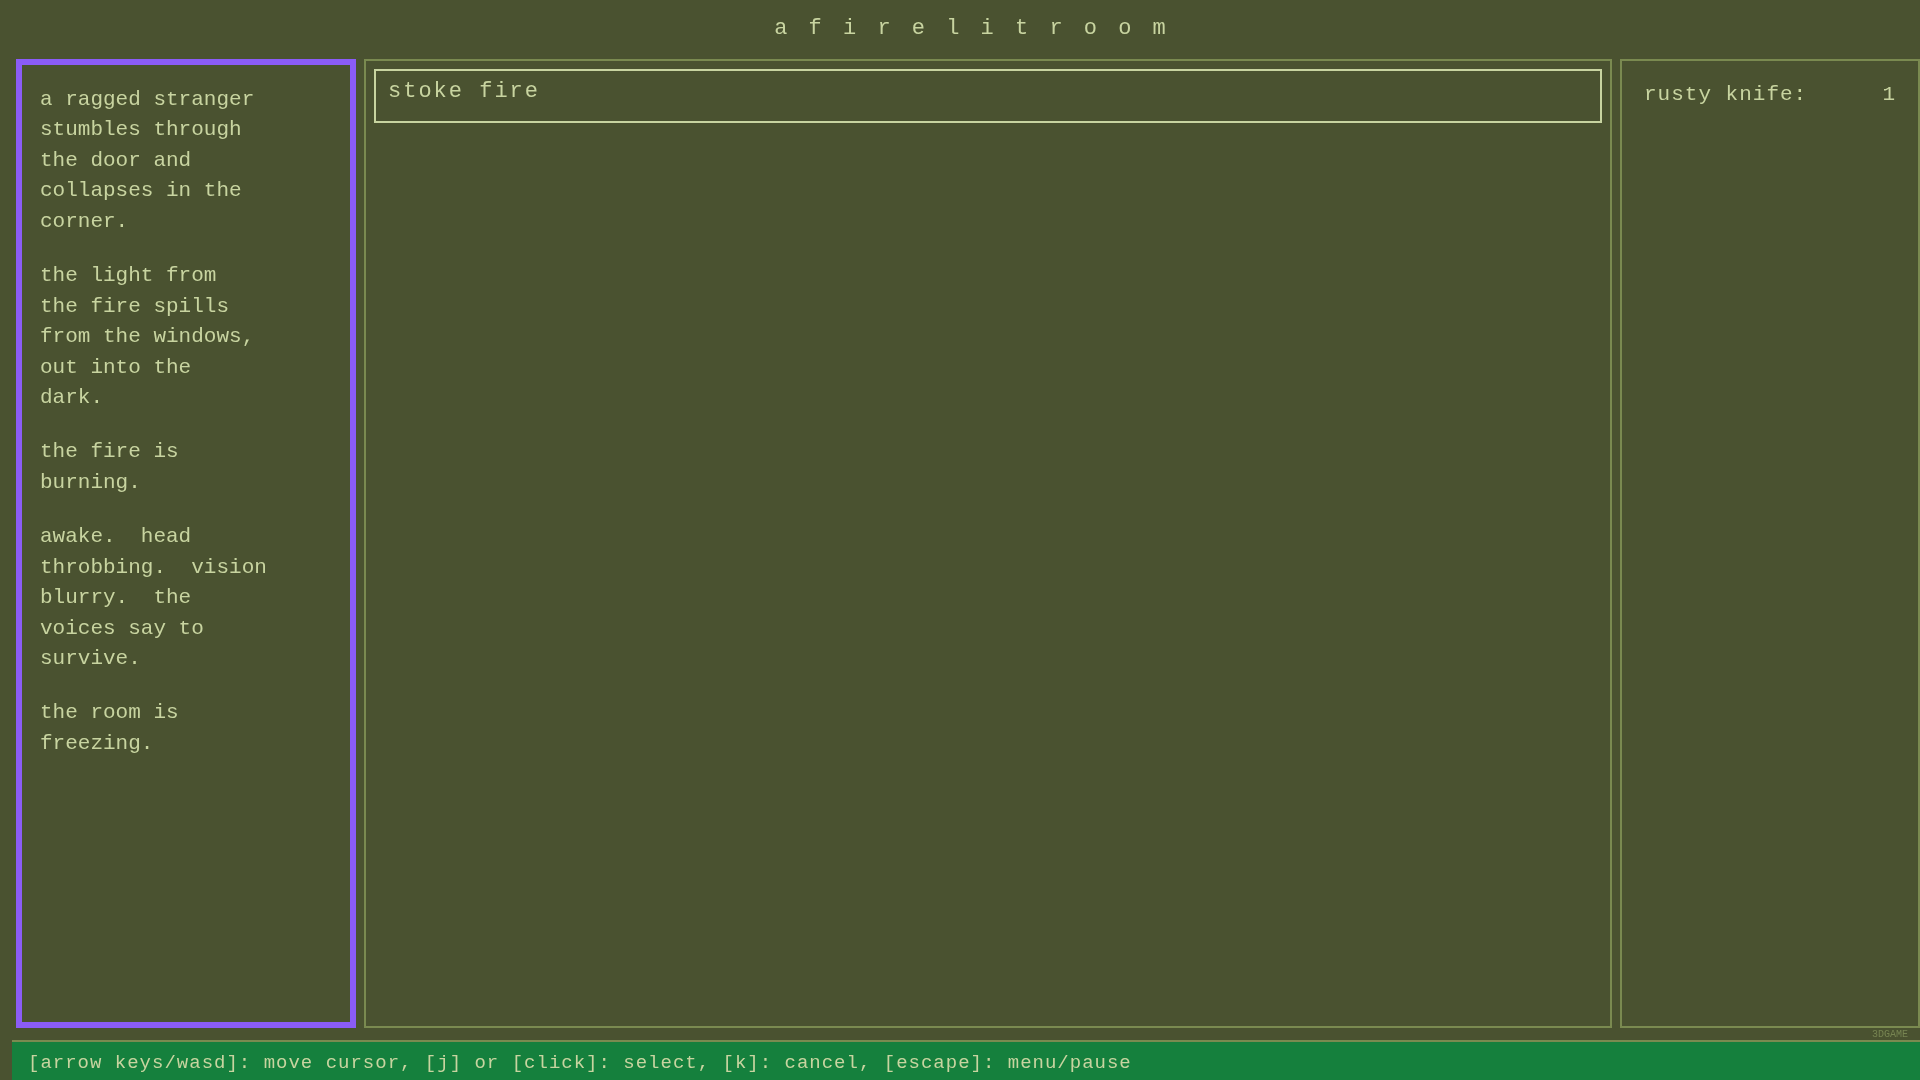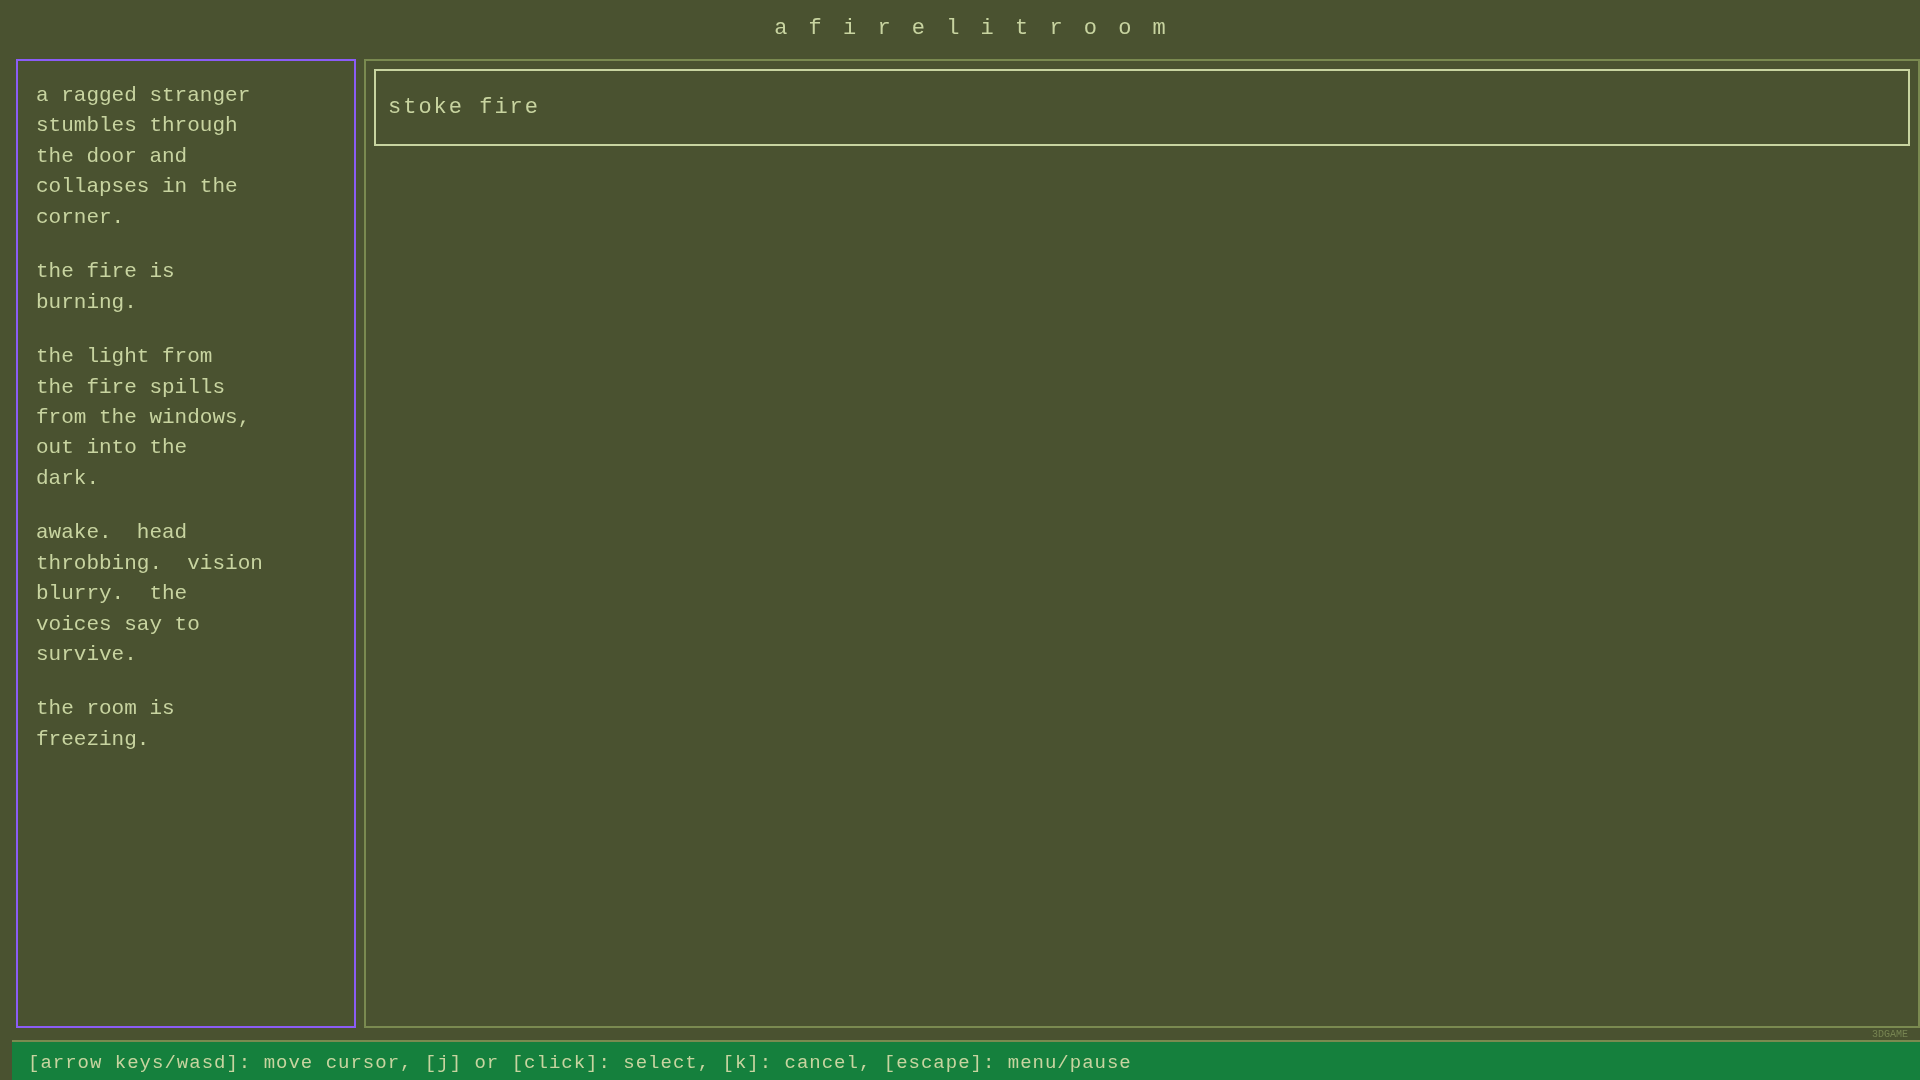--- a/index.html
+++ b/index.html
@@ -31,21 +31,21 @@
 
     #main-content {
       display: flex;
       flex: 1;
       overflow: hidden;
     }
 
     #left-panel {
       width: 340px;
       min-width: 340px;
-      border: 2px solid #8b5cf6;
+      border: 6px solid #8b5cf6;
       padding: 16px 14px;
       overflow-y: auto;
       background-color: #4a5230;
       line-height: 1.45;
     }
 
     #left-panel p {
       font-size: 21px;
       margin-bottom: 24px;
       white-space: pre-wrap;
@@ -55,21 +55,21 @@
       flex: 1;
       display: flex;
       flex-direction: column;
       border: 2px solid #7a8a50;
       background-color: #4a5230;
     }
 
     #command-box {
       border: 2px solid #c8d4a0;
       margin: 8px 8px 0 8px;
-      padding: 24px 12px;
+      padding: 8px 12px;
       font-size: 22px;
       font-family: 'Courier New', Courier, monospace;
       color: #c8d4a0;
       letter-spacing: 2px;
       background-color: #4a5230;
       min-height: 54px;
     }
 
     #center-main {
       flex: 1;
@@ -120,39 +120,45 @@
 <div id="title-bar">a  f i r e l i t   r o o m</div>
 
 <div id="main-content">
 
   <div id="left-panel">
   <p>a ragged stranger
 stumbles through
 the door and
 collapses in the
 corner.</p>
-      <p>the fire is
-burning.</p>
       <p>the light from
 the fire spills
 from the windows,
 out into the
 dark.</p>
+      <p>the fire is
+burning.</p>
       <p>awake.  head
 throbbing.  vision
 blurry.  the
 voices say to
 survive.</p>
       <p>the room is
 freezing.</p>
     </div>
 
   <div id="center-panel">
     <div id="command-box">stoke fire</div>
     <div id="center-main"></div>
   </div>
 
+  <div id="right-panel">
+    <div id="inventory-item">
+      <span>rusty knife:</span>
+      <span>1</span>
+    </div>
+  </div>
 
 </div>
 
 <div id="status-bar">[arrow keys/wasd]:  move cursor,  [j] or [click]:  select,  [k]:  cancel,  [escape]:  menu/pause</div>
 
 <div id="watermark">3DGAME</div>
 
 </body></html>

